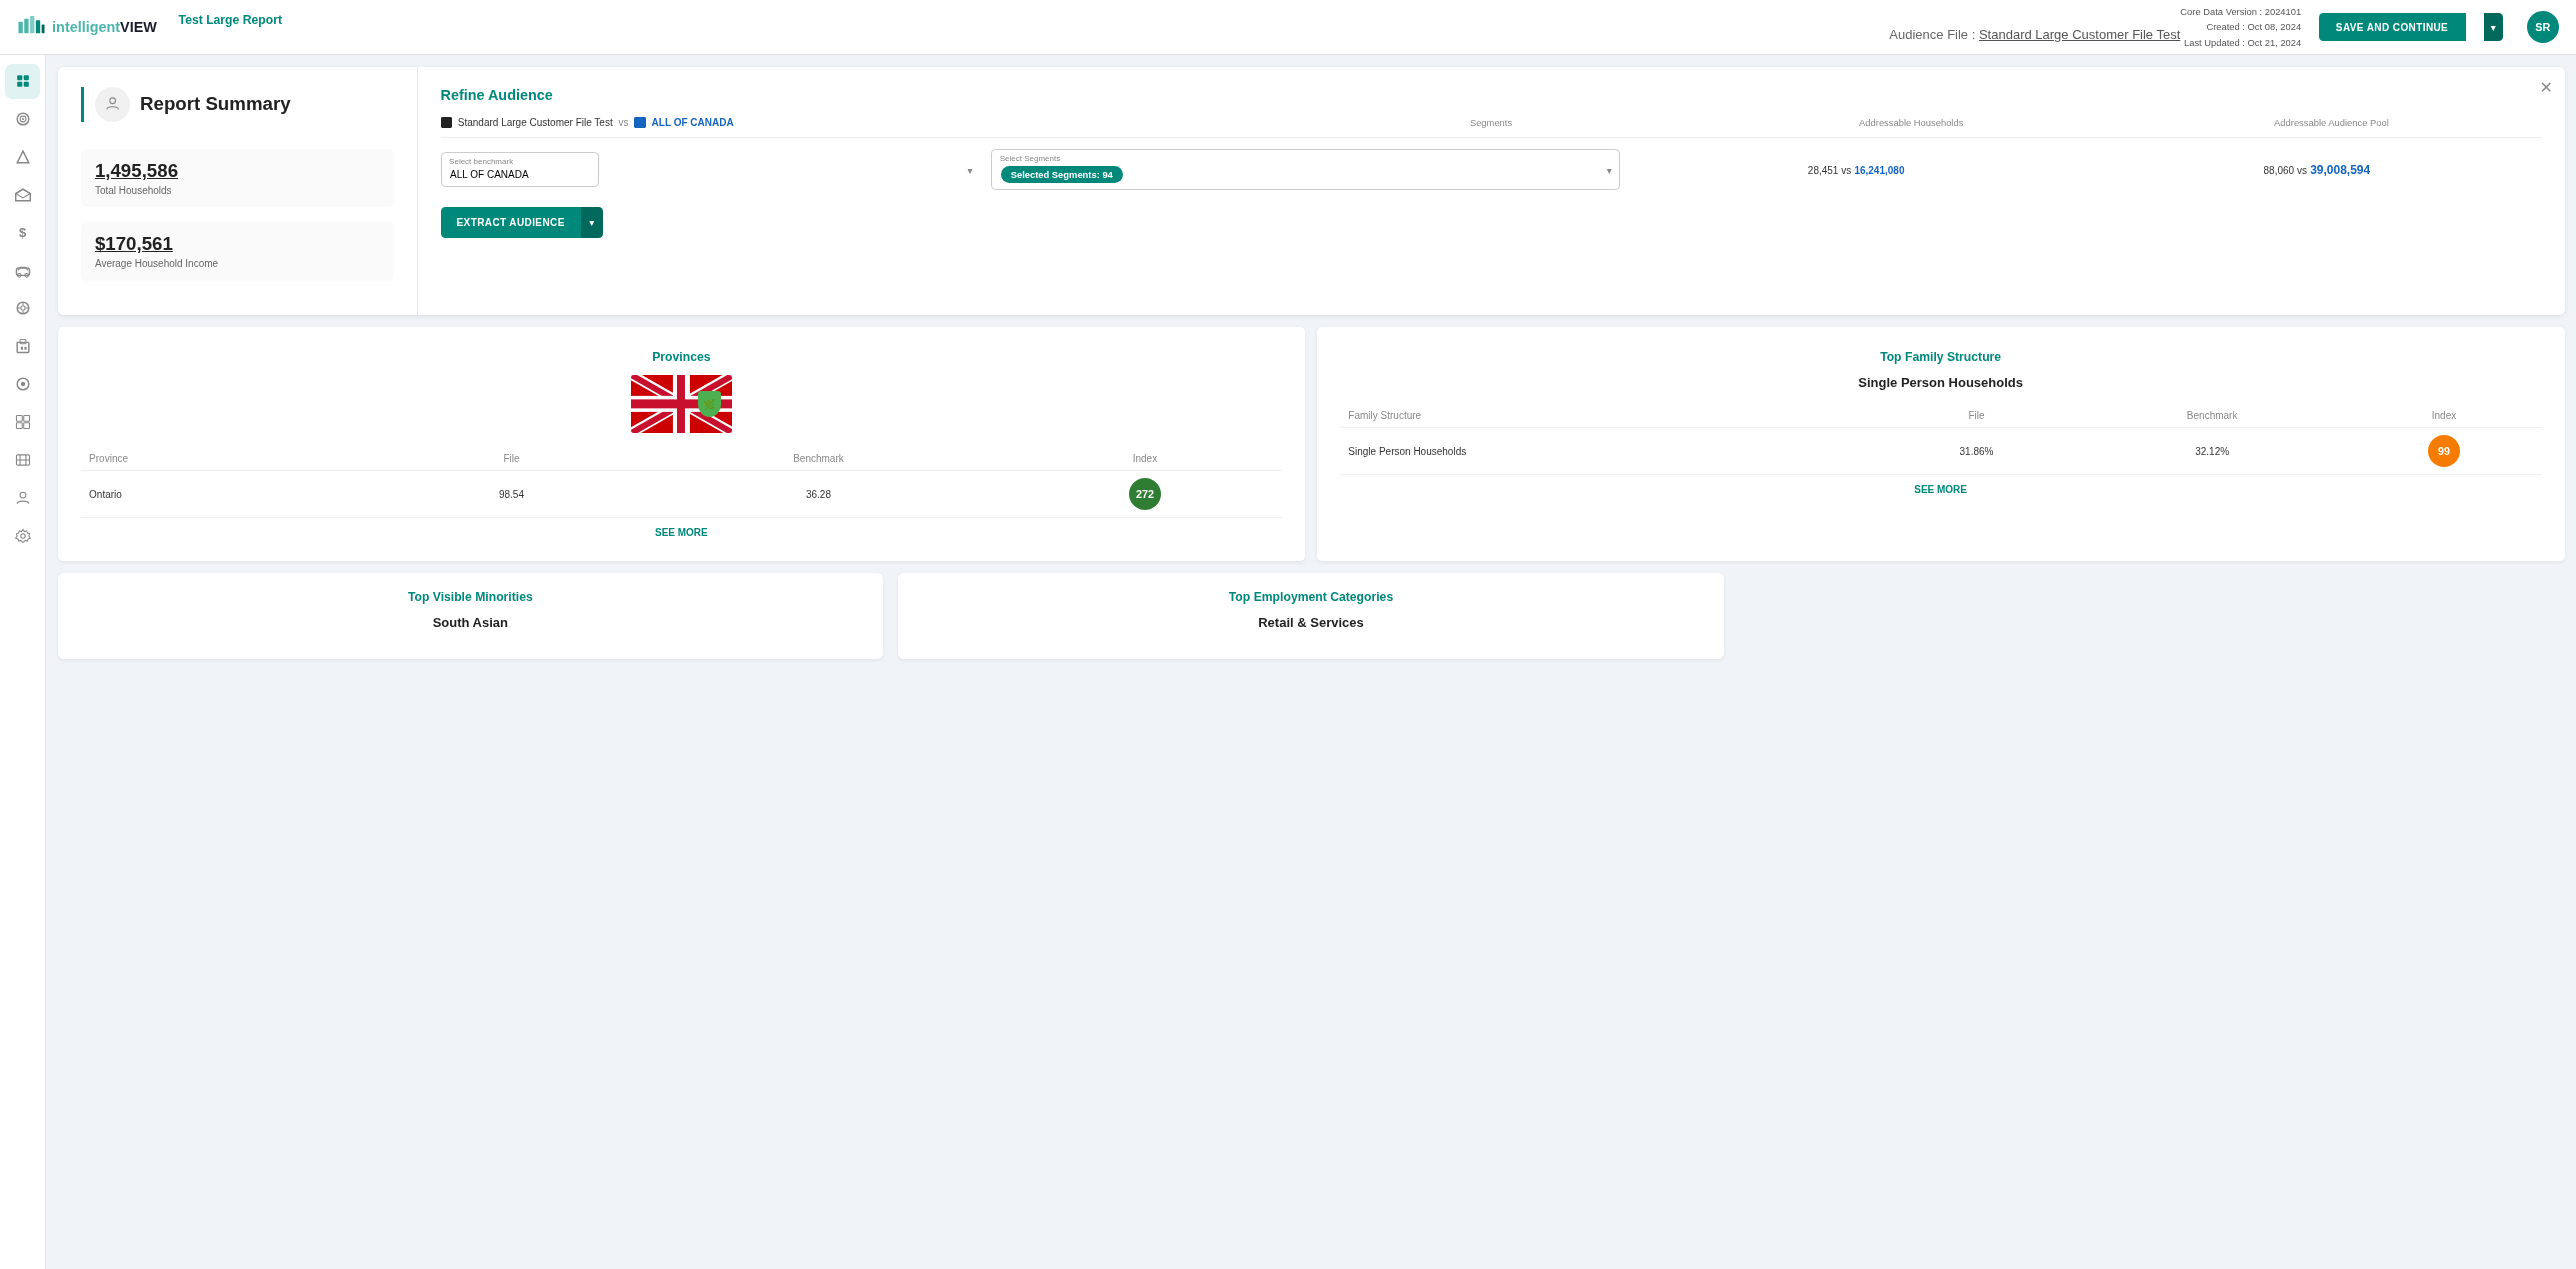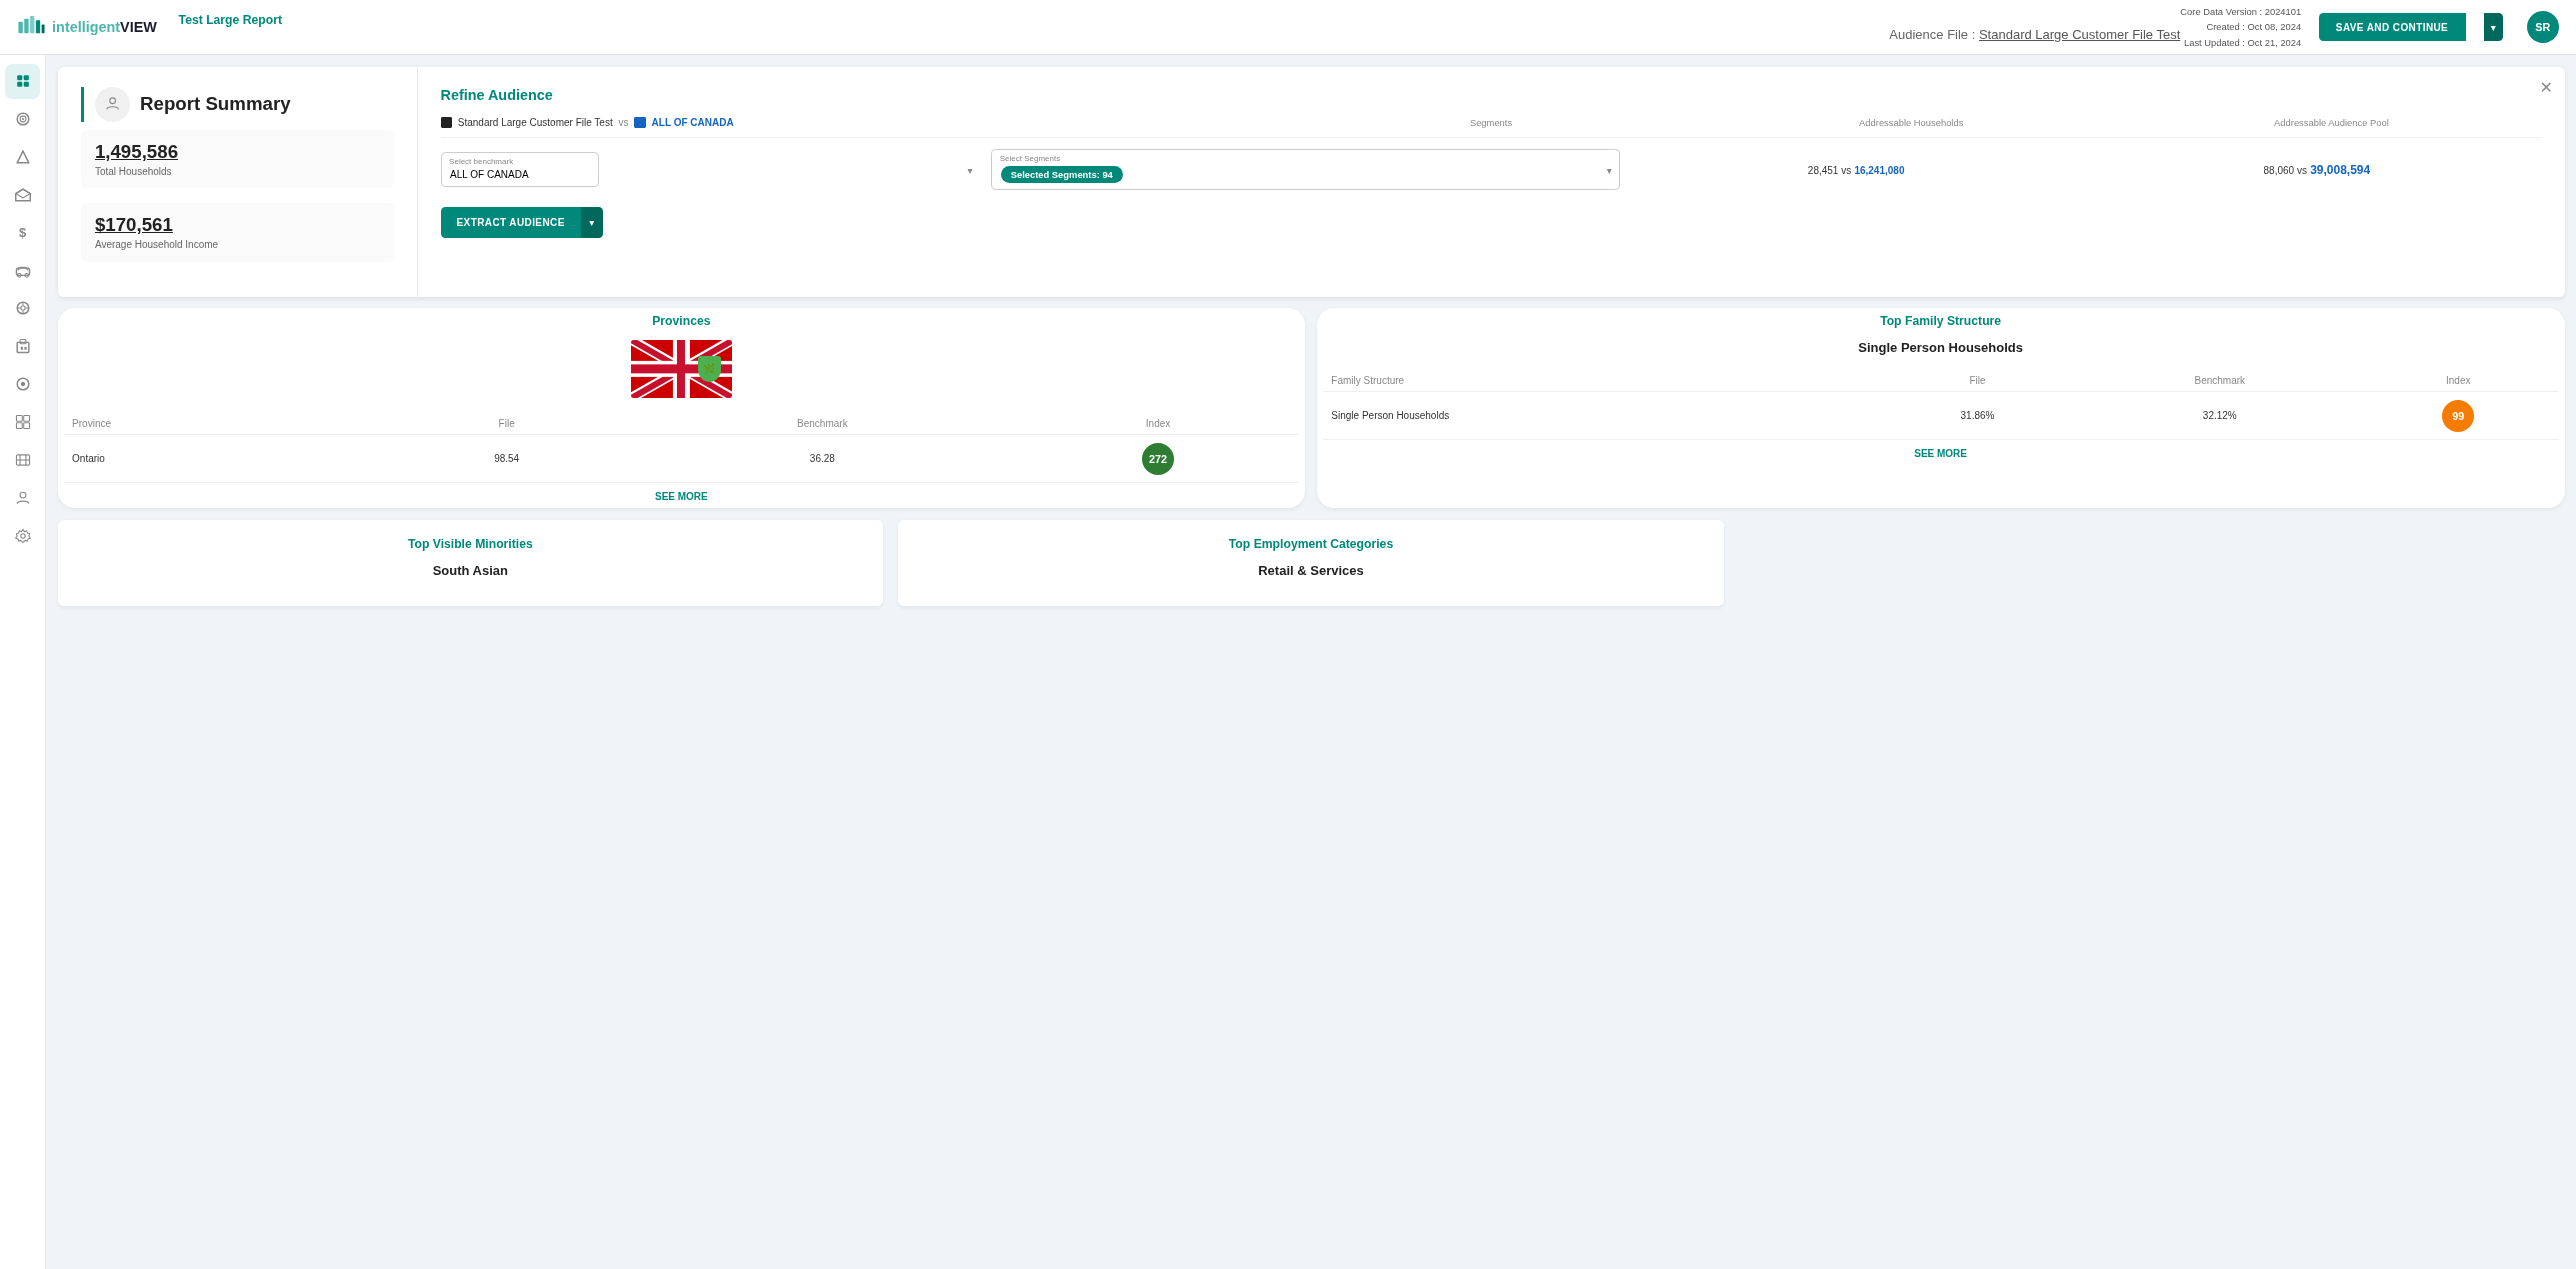--- a/index.html
+++ b/index.html
@@ -62,21 +62,21 @@
       box-shadow: 0 1.4px 5.8px rgba(0,0,0,0.08); min-height: 230px;
       position: relative;
     }
 
     
     .summary-panel {
       width: 360px; min-width: 345px; padding: 20px 23px;
       border-right: 0.7px solid #e8e8e8;
     }
     .summary-header {
-      display: flex; align-items: center; gap: 10px; margin-bottom: 8px;
+      display: flex; align-items: center; gap: 10px; margin-bottom: 27px;
       border-left: 3.6px solid #00897b; padding-left: 11.5px;
     }
     .summary-icon-circle {
       width: 35px; height: 35px; border-radius: 50%; background: #f0f0f0;
       display: flex; align-items: center; justify-content: center; color: #888; font-size: 16px;
     }
     .summary-title { font-size: 18.7px; font-weight: 600; color: #222; }
 
     .stat-box { margin-bottom: 14.4px; padding: 11.5px 14.4px; background: #fafafa; border-radius: 5.8px; }
     .stat-value { font-size: 18.7px; font-weight: 700; color: #222; text-decoration: underline; }
@@ -120,22 +120,22 @@
       background: #00695c; color: #fff; border: none; border-radius: 0 4.3px 4.3px 0;
       padding: 10px 8.6px; cursor: pointer; font-size: 10px;
     }
 
     
     .lower-grid {
       display: grid; grid-template-columns: 1fr 1fr; gap: 11.5px;
       margin: 0 11.5px 11.5px; background: transparent;
     }
     .card {
-      background: #fff; border-radius: 17px; box-shadow: 0 1.4px 4.3px rgba(0,0,0,0.06);
-      padding: 6px;
+      background: #fff; border-radius: 5px; box-shadow: 0 1.4px 4.3px rgba(0,0,0,0.06);
+      padding: 23px;
     }
     .card-title { font-size: 12.2px; font-weight: 700; color: #00897b; margin-bottom: 11.5px; text-align: center; }
     .card-subtitle { font-size: 13px; font-weight: 700; color: #222; text-align: center; margin-bottom: 14.4px; }
 
     
     .flag-container { display: flex; justify-content: center; margin-bottom: 14.4px; }
 
     
     .data-table { width: 100%; border-collapse: collapse; font-size: 10px; }
     .data-table th { text-align: left; color: #888; font-weight: 500; padding: 5.8px 8.6px; border-bottom: 0.7px solid #eee; }

